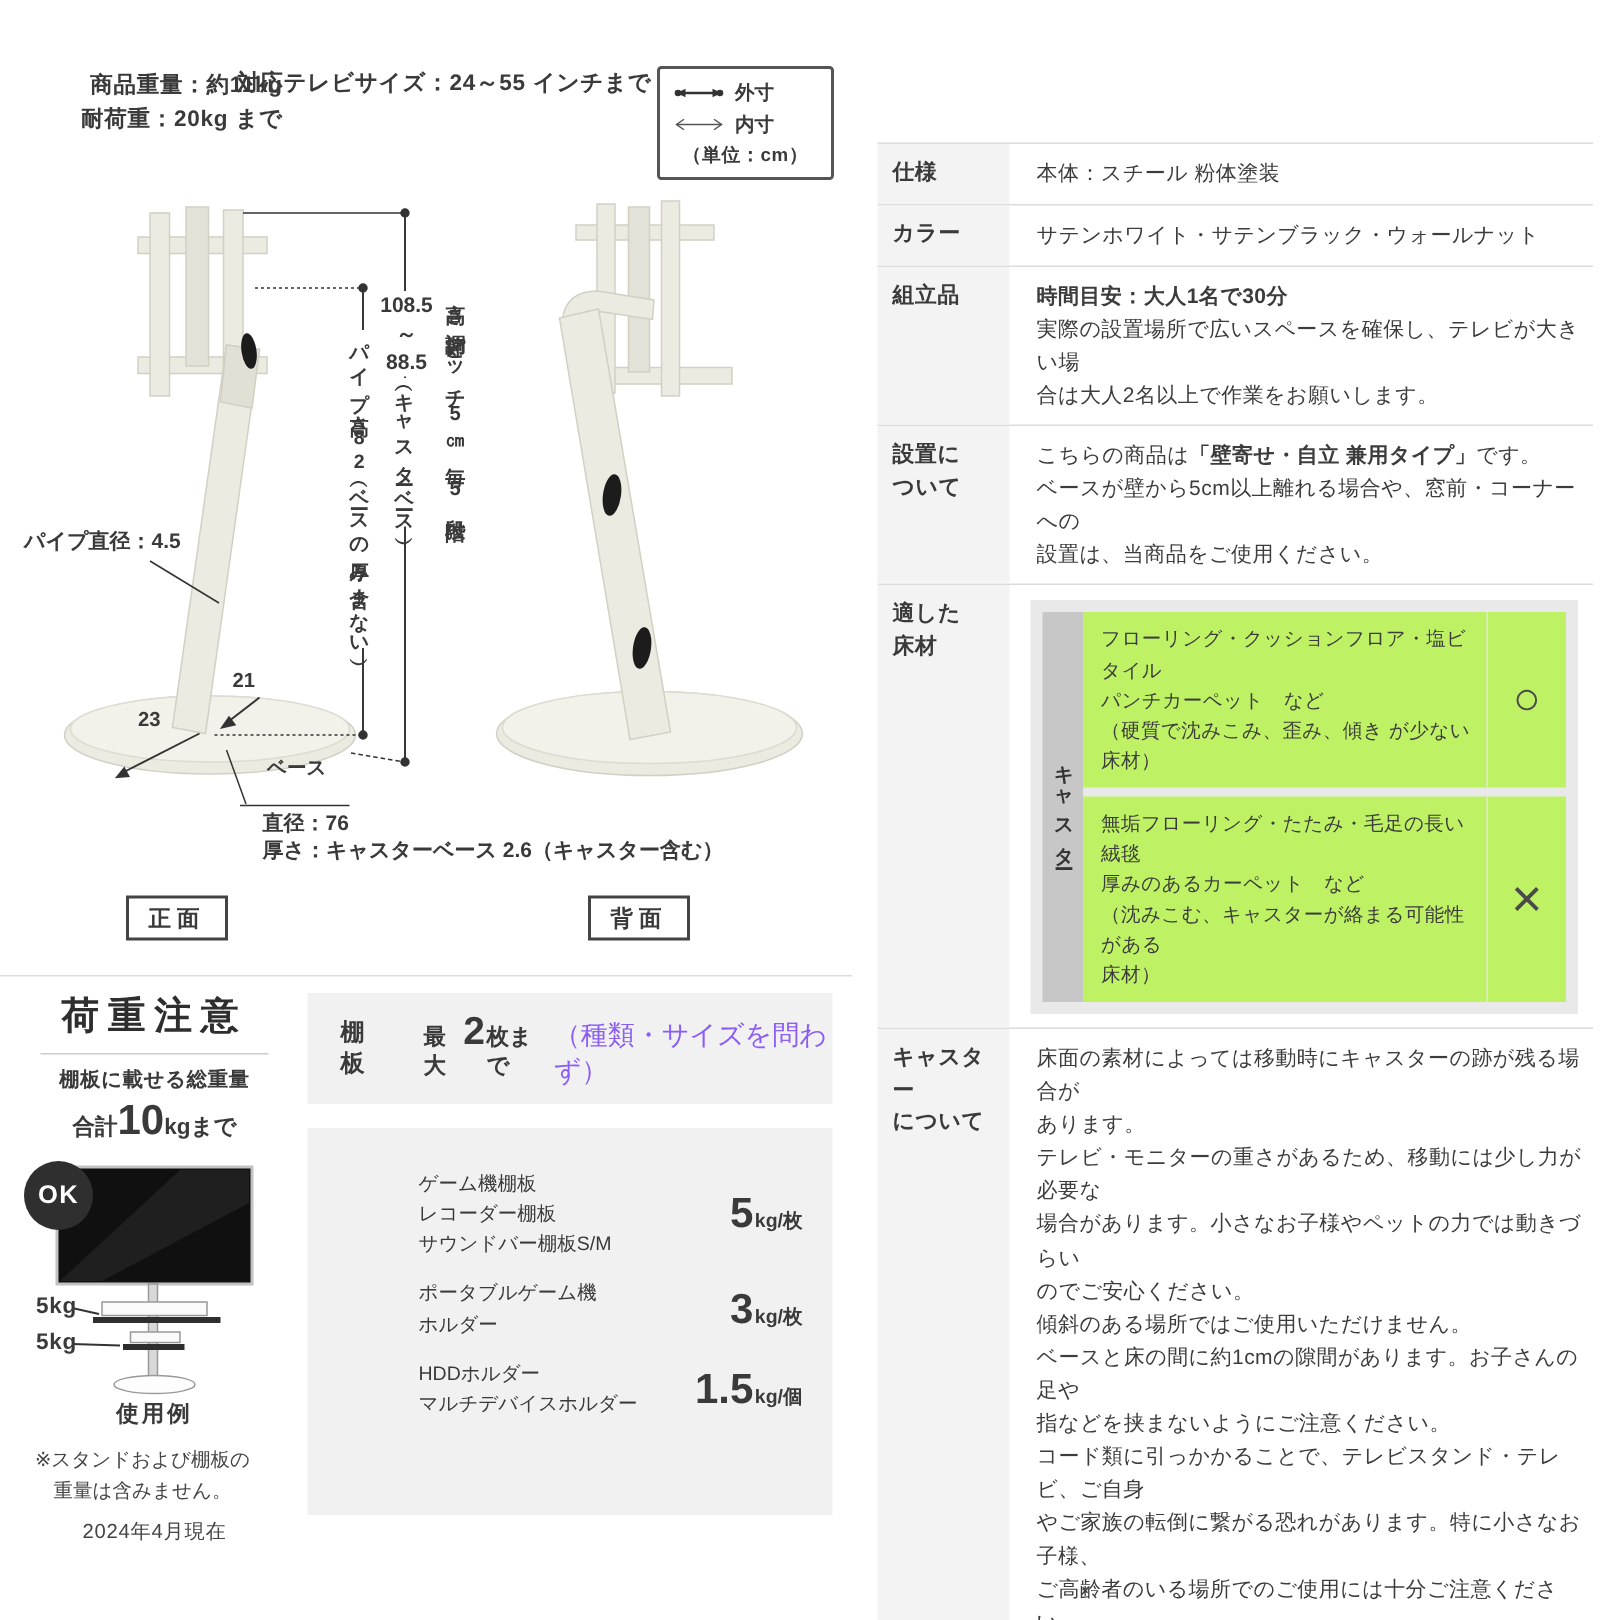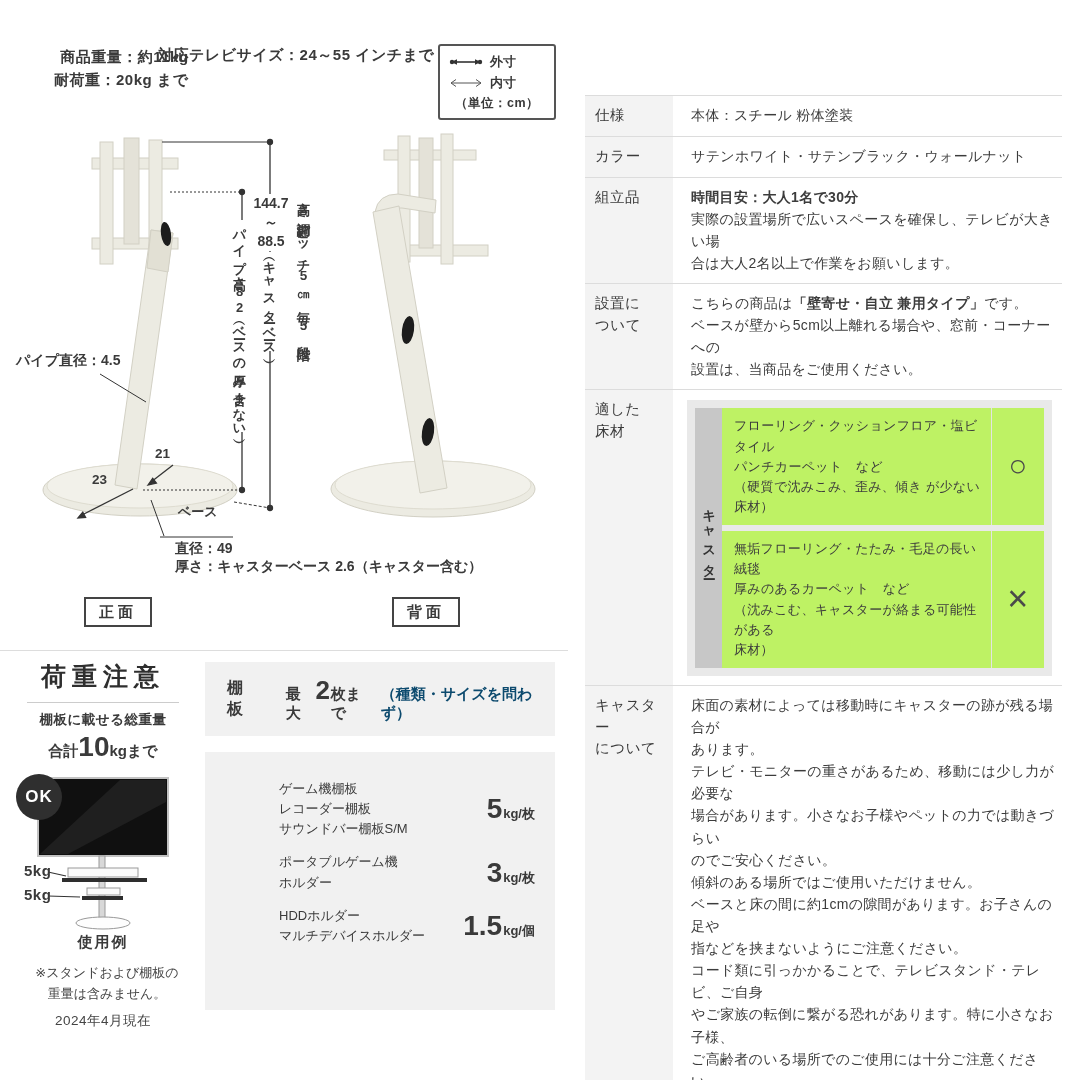--- a/index.html
+++ b/index.html
@@ -33,46 +33,46 @@
   .notice-title{font-size:25px;font-weight:600;letter-spacing:6px;color:#2e2e2e;}
   .notice-rule{width:152px;margin:9px auto 8px auto;border-top:1px solid #ccc;}
   .notice-sub{font-size:13.5px;font-weight:600;letter-spacing:.5px;}
   .notice-total{margin-top:2px;font-weight:600;}
   .notice-total .t-sm{font-size:15px;}
   .notice-total .t-big{font-size:28px;letter-spacing:0;}
   .ok-badge{left:16px;top:774px;width:46px;height:46px;border-radius:50%;background:#2f2f2f;color:#fff;
             display:flex;align-items:center;justify-content:center;font-size:17px;font-weight:700;letter-spacing:1px;}
   .shelf-w{font-size:15px;font-weight:700;letter-spacing:.5px;text-align:center;}
   .example{left:8px;top:933px;width:190px;text-align:center;font-size:15px;font-weight:600;letter-spacing:2px;}
-  .notice-note{left:12px;top:962px;width:190px;text-align:center;font-size:13px;line-height:1.65;color:#444;}
+  .notice-note{left:0;top:962px;width:190px;text-align:center;font-size:13px;line-height:1.65;color:#444;}
   .notice-date{left:8px;top:1012px;width:190px;text-align:center;font-size:13.5px;color:#444;letter-spacing:.5px;}
 
   
   .shelf-panel{left:205px;top:662px;width:350px;height:74px;background:#f1f1f1;display:flex;
                align-items:center;padding-left:22px;box-sizing:border-box;}
   .shelf-label{font-size:16px;font-weight:700;letter-spacing:1px;margin-right:26px;}
   .shelf-val{font-size:15px;font-weight:600;display:flex;align-items:baseline;}
   .shelf-val .big{font-size:26px;font-weight:600;margin:0 1px;}
-  .shelf-note{font-size:15px;color:#0c4a6e;font-weight:700;margin-left:6px;}
+  .shelf-note{font-size:18px;color:#8b5cf6;font-weight:400;margin-left:6px;}
   .load-panel{left:205px;top:752px;width:350px;height:258px;background:#f1f1f1;
               padding:14px 20px 0 16px;box-sizing:border-box;}
   .load-title{font-size:17px;font-weight:700;letter-spacing:1px;}
   .load-rows{margin-left:58px;margin-top:6px;}
   .load-row{display:flex;justify-content:space-between;align-items:center;margin-top:13px;}
   .load-items{font-size:13px;line-height:1.55;white-space:pre-line;}
   .load-val{display:flex;align-items:baseline;font-weight:600;}
   .load-val .num{font-size:28px;}
   .load-val .unit{font-size:13px;margin-left:1px;}
 
   
   .spec-table{left:585px;top:95px;width:477px;}
   .srow{display:flex;border-top:1px solid #dcdcdc;}
   .srow:last-child{border-bottom:1px solid #dcdcdc;}
   .slabel{width:88px;min-width:88px;background:#f3f3f3;padding:9px 4px 9px 10px;box-sizing:border-box;
-          font-size:14.5px;font-weight:400;line-height:1.5;white-space:pre-line;letter-spacing:.5px;}
+          font-size:14.5px;font-weight:700;line-height:1.5;white-space:pre-line;letter-spacing:.5px;}
   .scontent{flex:1;padding:8px 2px 9px 18px;font-size:14px;line-height:1.58;color:#3c3c3c;letter-spacing:.3px;}
   .floor-block{background:#e9e9e9;padding:8px;display:flex;margin-top:2px;}
   .caster-strip{width:27px;background:#c7c7c7;display:flex;align-items:center;justify-content:center;}
   .caster-strip span{font-size:13px;font-weight:600;color:#333;letter-spacing:3px;}
   .floor-rows{flex:1;display:flex;flex-direction:column;gap:6px;}
   .floor-row{background:#bef264;display:flex;}
   .floor-text{flex:1;padding:8px 4px 8px 12px;font-size:13px;line-height:1.55;white-space:pre-line;}
   .floor-symbol{width:52px;display:flex;align-items:center;justify-content:center;
                 font-size:31px;color:#4a4a4a;border-left:1px solid #e3e3e3;}
 </style>
@@ -157,32 +157,32 @@
       <polygon points="78,406 82.8,400.2 85.6,405.4"></polygon>
 
       <line x1="100" y1="262" x2="146" y2="290" stroke-width="1"></line>
 
       <line x1="151" y1="388" x2="164" y2="424" stroke-width="1"></line>
       <line x1="160" y1="425" x2="233" y2="425" stroke-width="1"></line>
     </g>
   </svg>
 
   <div class="abs dim-num" style="left:246px;top:194px;">
-    <div>144.7</div>
+    <div>108.5</div>
     <div>～</div>
     <div>88.5</div>
   </div>
   <div class="abs vtext whitebg" style="left:260px;top:252px;font-size:13px;font-weight:600;letter-spacing:1px;">（キャスターベース）</div>
   <div class="abs vtext" style="left:294px;top:192px;font-size:13.5px;font-weight:600;">高さ調節ピッチ5㎝毎　5段階</div>
   <div class="abs vtext whitebg" style="left:230px;top:220px;font-size:13px;font-weight:600;letter-spacing:1px;">パイプ高さ82（ベースの厚み含まない）</div>
   <div class="abs lbl" style="left:16px;top:352px;font-size:14px;">パイプ直径：4.5</div>
   <div class="abs lbl" style="left:155px;top:446px;">21</div>
   <div class="abs lbl" style="left:92px;top:472px;">23</div>
   <div class="abs lbl" style="left:178px;top:503px;font-size:13px;">ベース</div>
-  <div class="abs lbl" style="left:175px;top:540px;font-size:14px;">直径：49</div>
+  <div class="abs lbl" style="left:175px;top:540px;font-size:14px;">直径：76</div>
   <div class="abs lbl" style="left:175px;top:558px;font-size:14px;">厚さ：キャスターベース 2.6（キャスター含む）</div>
   <div class="abs view-box" style="left:84px;top:597px;">正面</div>
   <div class="abs view-box" style="left:392px;top:597px;">背面</div>
 
   <div class="abs divider"></div>
 
   <div class="abs notice">
     <div class="notice-title">荷重注意</div>
     <div class="notice-rule"></div>
     <div class="notice-sub">棚板に載せる総重量</div>

